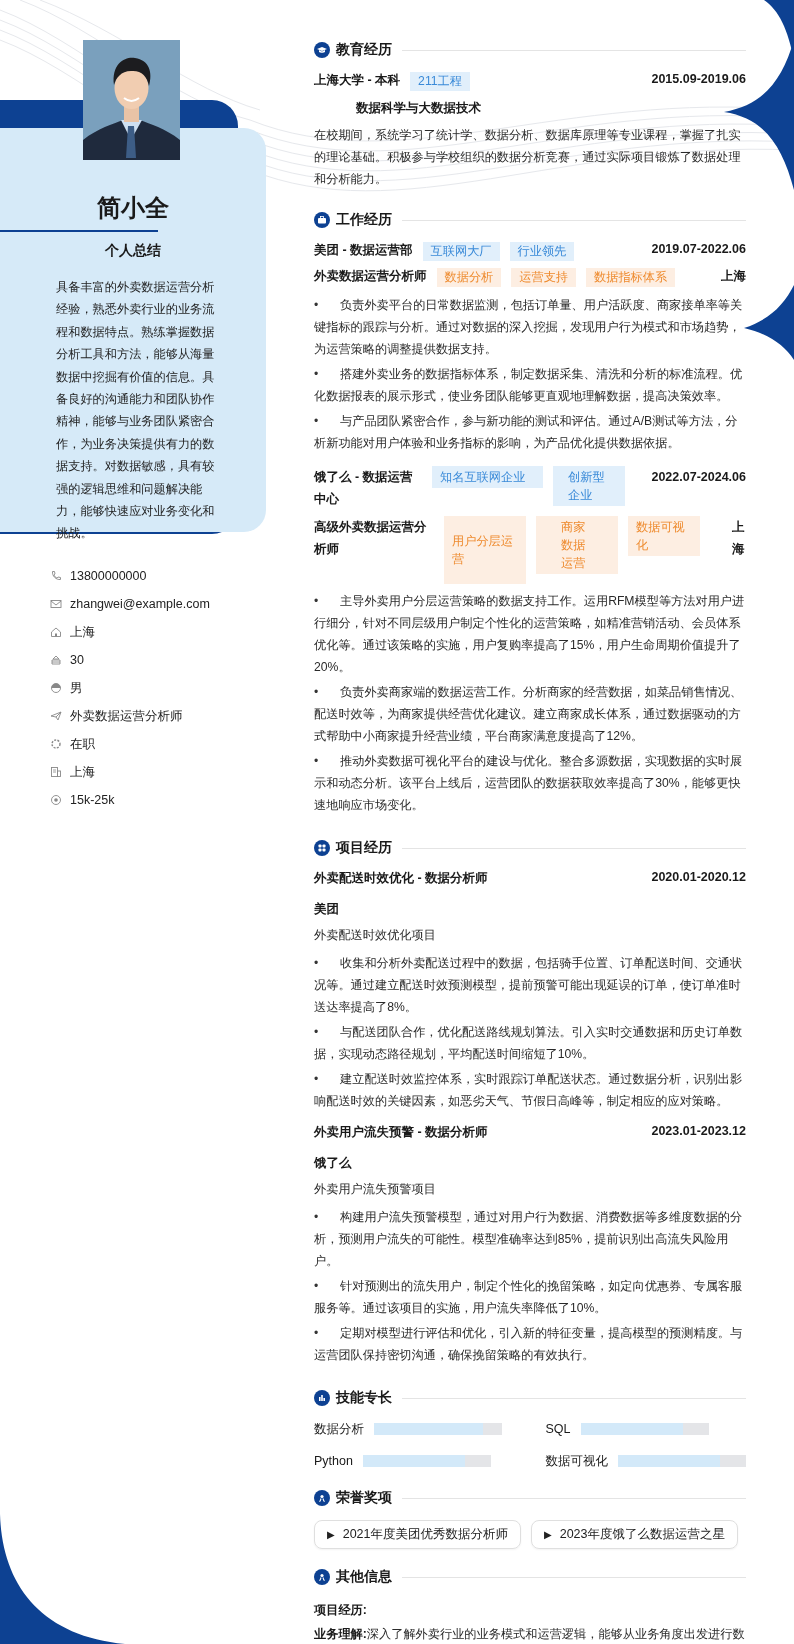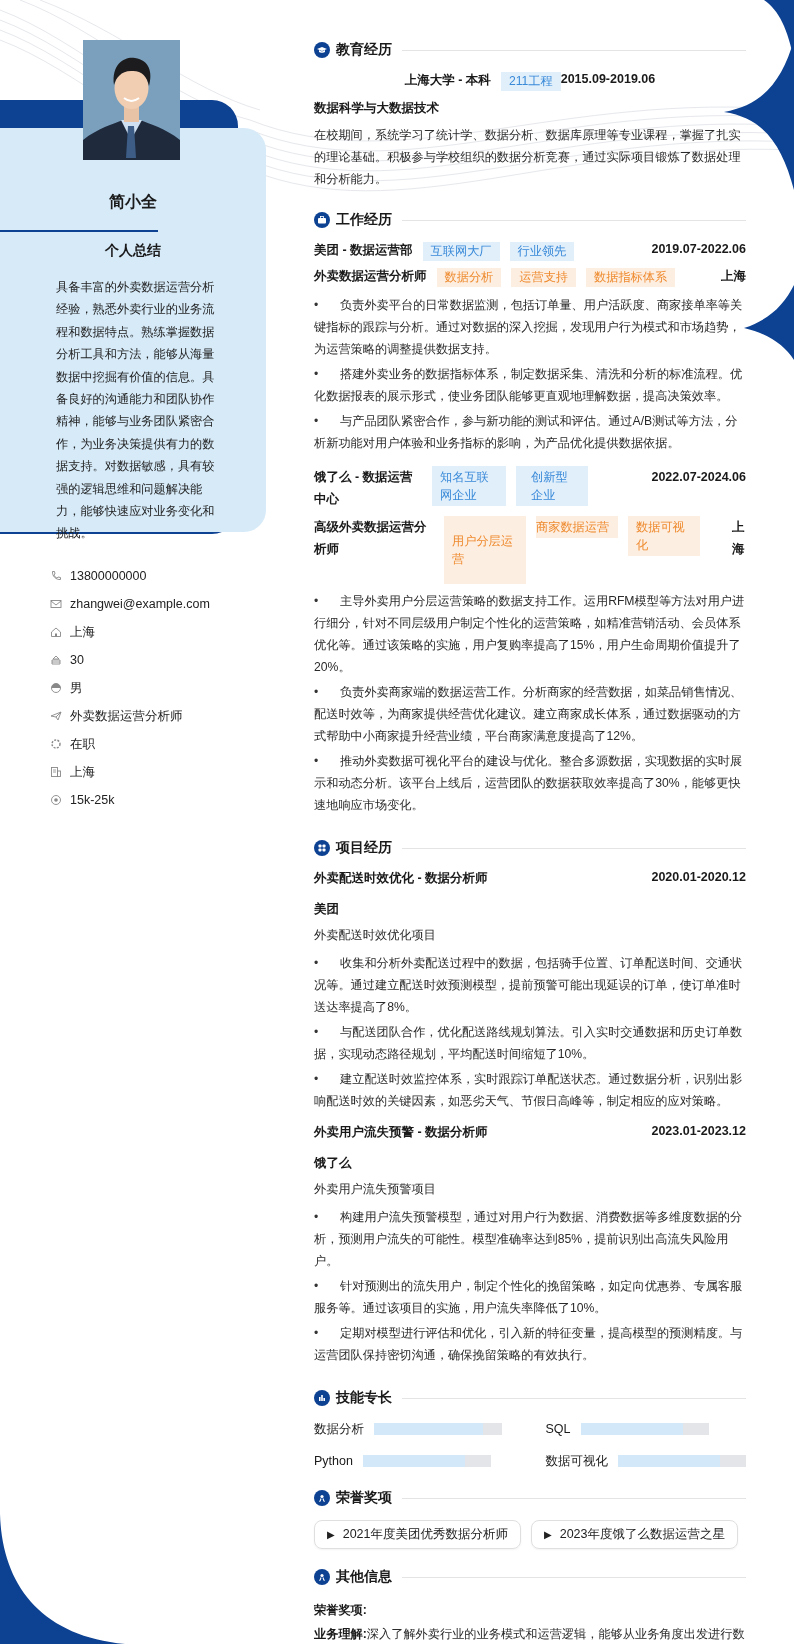--- a/index.html
+++ b/index.html
@@ -8,21 +8,21 @@
 
   .deco-waves { position: absolute; left: 0; top: 0; width: 794px; height: 300px; pointer-events: none; }
   .deco-right { position: absolute; right: 0; top: 0; width: 90px; height: 360px; pointer-events: none; }
   .deco-bottom { position: absolute; left: 0; bottom: 0; width: 140px; height: 130px; pointer-events: none; }
 
   
   .side-dark { position: absolute; left: 0; top: 100px; width: 238px; height: 434px; background: #0d4192; border-radius: 0 26px 26px 0; }
   .side-card { position: absolute; left: 0; top: 128px; width: 266px; height: 404px; background: #d6eaf8; border-radius: 0 22px 22px 0; }
   .avatar { position: absolute; left: 83px; top: 40px; width: 97px; height: 120px; background: linear-gradient(180deg,#7fa3bf 0%,#6f95b3 60%,#5d82a1 100%); overflow: hidden; }
   .avatar svg { width: 100%; height: 100%; display: block; }
-  .name { position: absolute; left: 0; top: 192px; width: 266px; text-align: center; font-size: 16px; font-weight: bold; color: #1a1a1a; }
+  .name { position: absolute; left: 0; top: 192px; width: 266px; text-align: center; font-size: 24px; font-weight: bold; color: #1a1a1a; }
   .name-line { position: absolute; left: 0; top: 230px; width: 158px; height: 2px; background: #0d4192; }
   .summary-title { position: absolute; left: 0; top: 242px; width: 266px; text-align: center; font-size: 14px; font-weight: bold; color: #1a1a1a; }
   .summary { position: absolute; left: 56px; top: 276px; width: 162px; font-size: 12.2px; line-height: 22.4px; color: #1f1f1f; }
 
   .contacts { position: absolute; left: 50px; top: 562px; width: 220px; }
   .contact { display: flex; align-items: center; height: 28px; font-size: 12.5px; color: #222; }
   .contact .ic { width: 12px; height: 12px; margin-right: 8px; display: inline-flex; align-items: center; justify-content: center; color: #888; }
   .contact .ic svg { width: 12px; height: 12px; }
 
   
@@ -197,28 +197,28 @@
     <div class="sec-head">
       <span class="sec-icon">
           <svg viewBox="0 0 10 10">
             <path d="M5 2 L10 4 L5 6 L0 4 Z" fill="#fff"></path>
             <path d="M2 5 L2 7 C 3 8, 7 8, 8 7 L8 5 L5 6.5 Z" fill="#fff"></path>
           </svg>
         </span>
       <span class="sec-title">教育经历</span>
       <span class="sec-line"></span>
     </div>
-    <div class="row" style="height:24px;justify-content:center;">
+    <div class="row" style="height:24px;">
       <div class="row-left">
         <span class="bold">上海大学 - 本科</span>
         <span class="tag-blue">211工程</span>
       </div>
       <span class="date">2015.09-2019.06</span>
     </div>
-    <div class="bold" style="line-height:24px; margin-bottom:4px;">数据科学与大数据技术</div>
+    <div class="bold" style="line-height:24px; margin-bottom:4px;margin-left:42px;">数据科学与大数据技术</div>
     <div class="text">在校期间，系统学习了统计学、数据分析、数据库原理等专业课程，掌握了扎实的理论基础。积极参与学校组织的数据分析竞赛，通过实际项目锻炼了数据处理和分析能力。</div>
   </section>
 
   <section style="margin-top:18px;">
     <div class="sec-head">
       <span class="sec-icon">
           <svg viewBox="0 0 10 10">
             <rect x="1" y="3" width="8" height="5.5" rx="1" fill="#fff"></rect>
             <rect x="3.5" y="1.5" width="3" height="2" fill="none" stroke="#fff" stroke-width="0.8"></rect>
           </svg>
@@ -247,30 +247,30 @@
       </div>
       <div class="bullet">负责外卖平台的日常数据监测，包括订单量、用户活跃度、商家接单率等关键指标的跟踪与分析。通过对数据的深入挖掘，发现用户行为模式和市场趋势，为运营策略的调整提供数据支持。</div>
       <div class="bullet">搭建外卖业务的数据指标体系，制定数据采集、清洗和分析的标准流程。优化数据报表的展示形式，使业务团队能够更直观地理解数据，提高决策效率。</div>
       <div class="bullet">与产品团队紧密合作，参与新功能的测试和评估。通过A/B测试等方法，分析新功能对用户体验和业务指标的影响，为产品优化提供数据依据。</div>
     </div>
 
     <div style="margin-top:12px;">
       <div class="row">
         <div class="row-left">
           <span class="bold" style="width:108px; line-height:22px;">饿了么 - 数据运营中心</span>
-          <span class="tag-blue" style="width:74px; line-height:18px; padding:2px 8px;">知名互联网企业</span>
+          <span class="tag-blue" style="width:111px; line-height:18px; padding:2px 8px;">知名互联网企业</span>
           <span class="tag-blue" style="width:72px; line-height:18px; padding:2px 15px;">创新型企业</span>
         </div>
         <span class="date" style="line-height:22px;">2022.07-2024.06</span>
       </div>
       <div class="row" style="margin-top:6px;">
         <div class="row-left">
           <span class="bold" style="width:120px; line-height:22px;">高级外卖数据运营分析师</span>
           <span class="tag-orange" style="width:82px; line-height:18px; padding:16px 8px;">用户分层运营</span>
-          <span class="tag-orange" style="width:82px; line-height:18px; padding:2px 0;">商家数据运营</span>
+          <span class="tag-orange" style="width:82px; line-height:18px; padding:2px 25px;">商家数据运营</span>
           <span class="tag-orange" style="width:72px; line-height:18px; padding:2px 8px;">数据可视化</span>
         </div>
         <span class="date" style="width:14px; line-height:22px; white-space:normal;">上海</span>
       </div>
       <div style="height:6px;"></div>
       <div class="bullet">主导外卖用户分层运营策略的数据支持工作。运用RFM模型等方法对用户进行细分，针对不同层级用户制定个性化的运营策略，如精准营销活动、会员体系优化等。通过该策略的实施，用户复购率提高了15%，用户生命周期价值提升了20%。</div>
       <div class="bullet">负责外卖商家端的数据运营工作。分析商家的经营数据，如菜品销售情况、配送时效等，为商家提供经营优化建议。建立商家成长体系，通过数据驱动的方式帮助中小商家提升经营业绩，平台商家满意度提高了12%。</div>
       <div class="bullet">推动外卖数据可视化平台的建设与优化。整合多源数据，实现数据的实时展示和动态分析。该平台上线后，运营团队的数据获取效率提高了30%，能够更快速地响应市场变化。</div>
     </div>
   </section>
@@ -382,20 +382,20 @@
       <span class="sec-icon">
           <svg viewBox="0 0 10 10">
             <circle cx="5" cy="3.5" r="1.6" fill="#fff"></circle>
             <path d="M3.8 5 L2 9 L3.5 8.5 L4.5 6 Z M6.2 5 L8 9 L6.5 8.5 L5.5 6 Z" fill="#fff"></path>
           </svg>
         </span>
       <span class="sec-title">其他信息</span>
       <span class="sec-line"></span>
     </div>
     <div class="other" style="margin-top:6px;">
-      <span class="other-label">荣誉奖项:</span>
+      <span class="other-label">项目经历:</span>
     </div>
     <div class="other">
       <span class="other-label">业务理解:</span>
       <span class="other-val">深入了解外卖行业的业务模式和运营逻辑，能够从业务角度出发进行数据分析和解读。</span>
     </div>
   </section>
 </div>
 
 </body></html>

